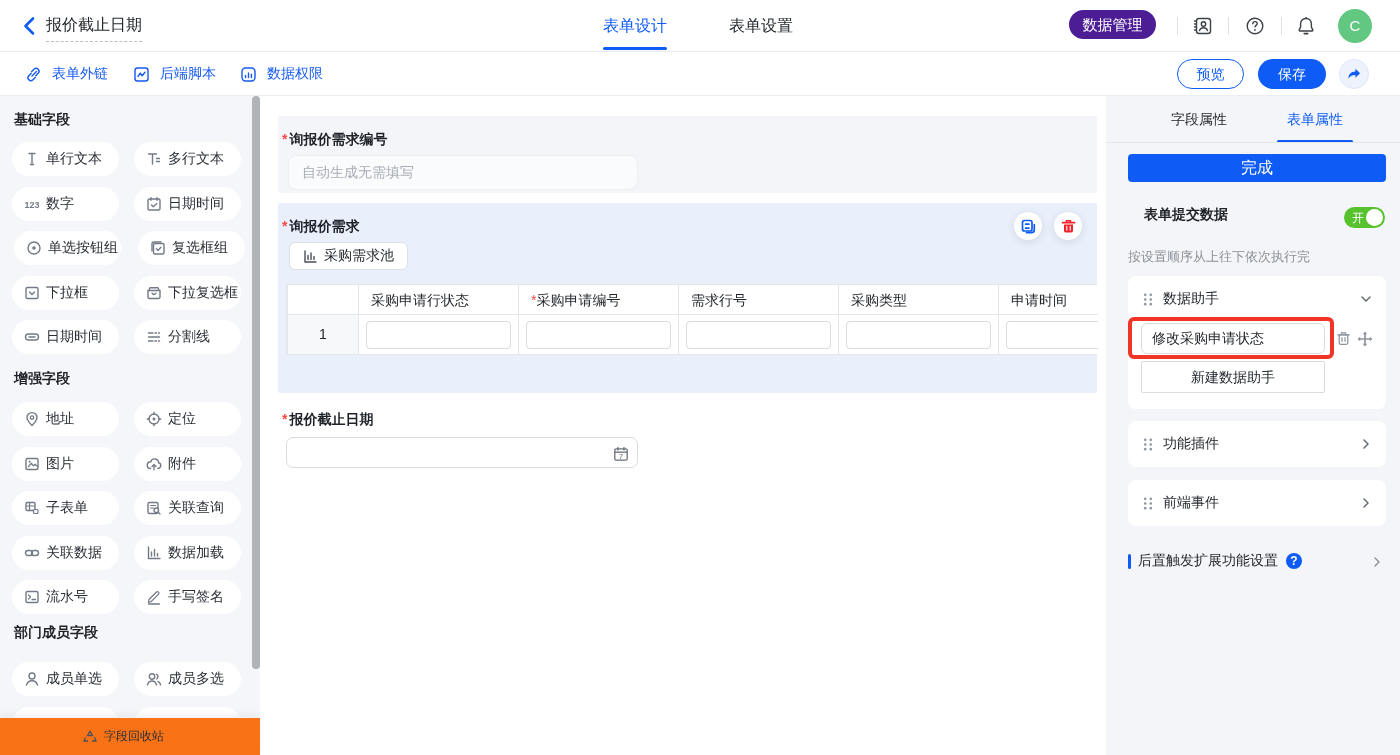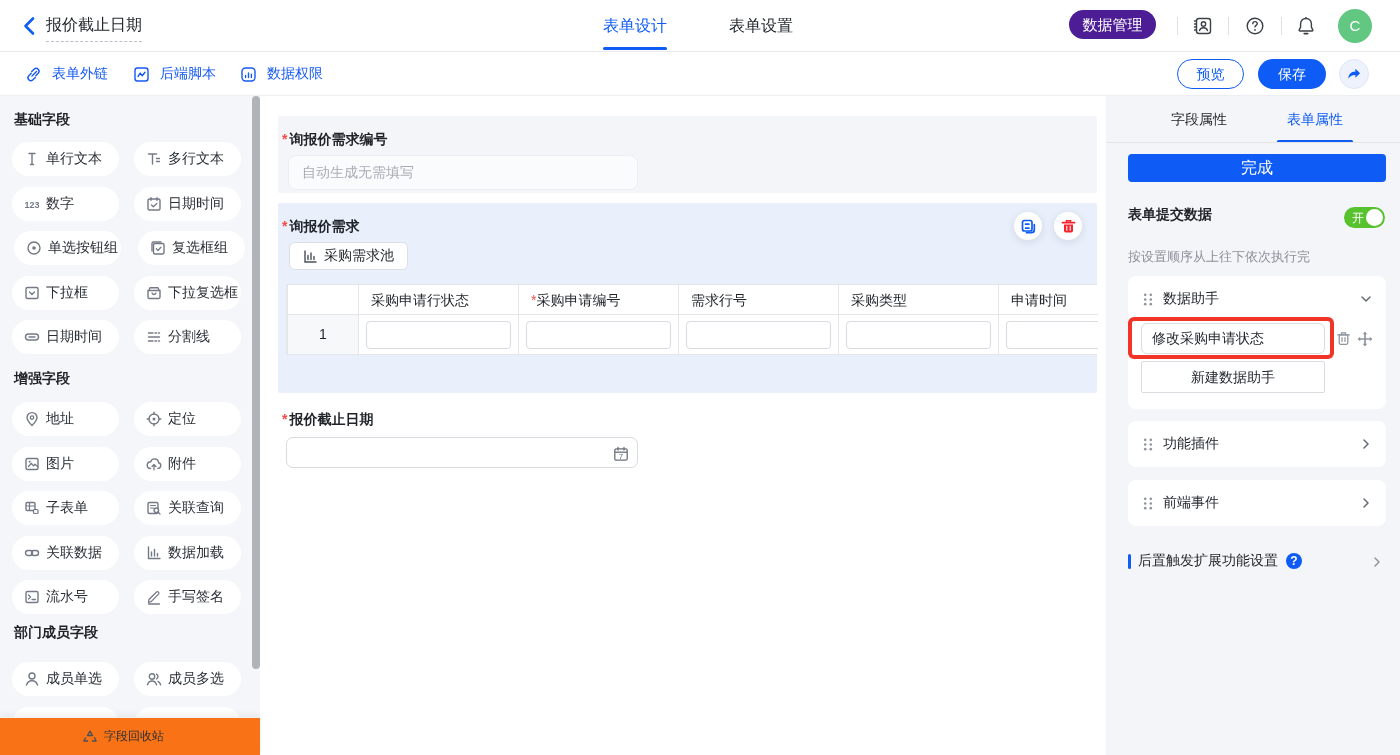--- a/index.html
+++ b/index.html
@@ -47,21 +47,21 @@
 .tcol { position:absolute; top:0; height:69px; border-left:1px solid #e4e6ea; }
 .thead { position:absolute; top:0; left:0; right:0; height:30px; line-height:30px; padding-left:12px; font-size:14px; color:#1f2329; border-bottom:1px solid #e4e6ea; background:#fff; white-space:nowrap; }
 .tinput { position:absolute; left:7px; top:36px; right:7px; height:28px; border:1px solid #d8dbe0; border-radius:4px; background:#fff; }
 
 #rpanel { position:absolute; left:1106px; top:96px; width:294px; height:659px; background:#f4f5f8; }
 .rtab { position:absolute; top:0; height:46px; line-height:46px; font-size:14px; color:#1f2329; }
 .rtab.on { color:#0e5cf5; }
 #rtabline { position:absolute; left:0; top:46px; width:294px; height:1px; background:#e3e5e9; }
 #rtabunder { position:absolute; left:171px; top:44px; width:76px; height:3px; background:#0e5cf5; border-radius:2px; }
 #donebtn { position:absolute; left:22px; top:58px; width:258px; height:28px; background:#0e5cf5; border-radius:4px; color:#fff; font-size:16px; text-align:center; line-height:28px; }
-#submitlbl { position:absolute; left:22px; top:110px; font-weight:bold; font-size:14px; }
+#submitlbl { position:absolute; left:38px; top:110px; font-weight:bold; font-size:14px; }
 #toggle { position:absolute; left:238px; top:111px; width:41px; height:21px; background:#57c22d; border-radius:11px; }
 #toggle .kt { position:absolute; left:8px; top:3px; color:#fff; font-size:12px; }
 #toggle .kn { position:absolute; right:2px; top:2px; width:17px; height:17px; background:#fff; border-radius:50%; }
 #ordertip { position:absolute; left:22px; top:152px; font-size:13px; color:#8a9099; }
 .rcard { position:absolute; left:22px; width:258px; background:#fff; border-radius:8px; }
 .rcard .hd { position:absolute; left:15px; top:0; right:14px; height:46px; display:flex; align-items:center; gap:10px; font-size:14px; color:#1f2329; }
 .dots { width:10px; height:13px; flex:none; color:#8f959e; }
 .chev { margin-left:auto; color:#646a73; }
 #card1 { top:180px; height:133px; }
 #redbox { position:absolute; left:0px; top:41px; width:206px; height:42px; border:4px solid #f03528; border-radius:6px; }

